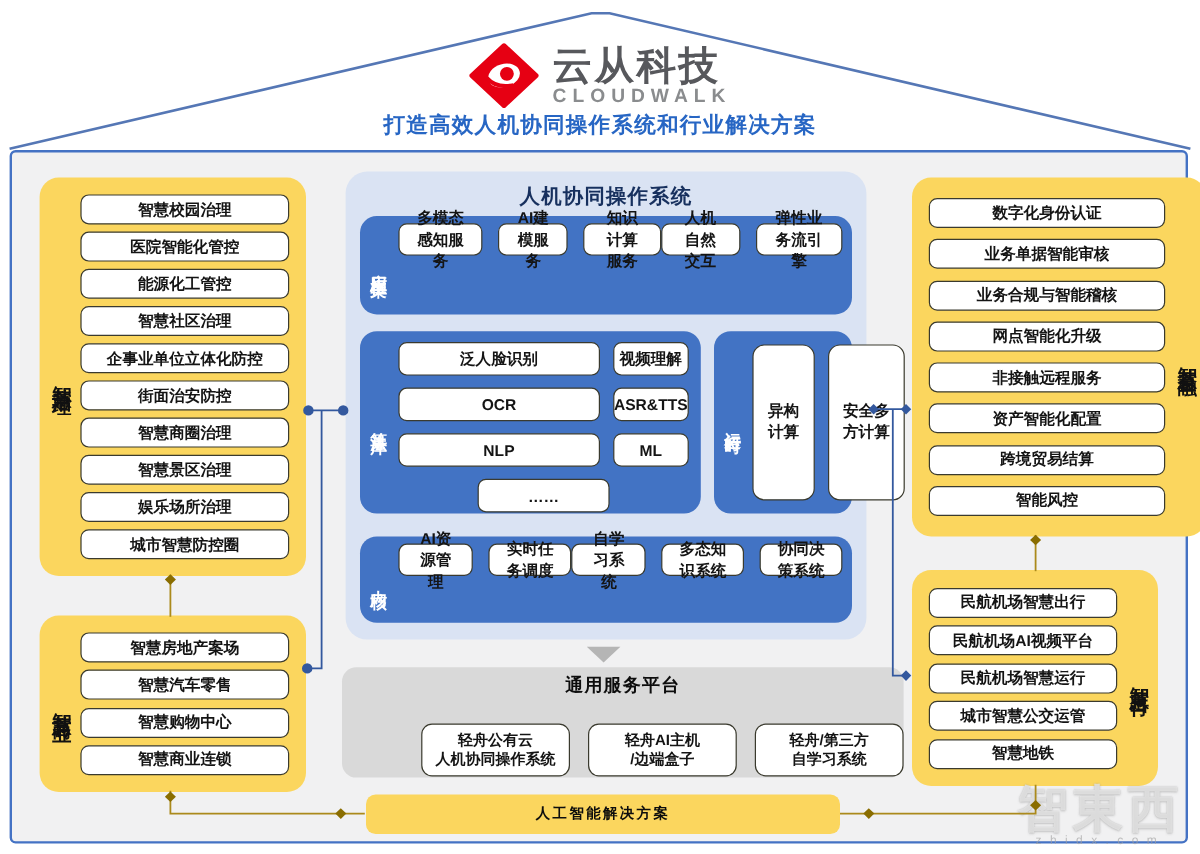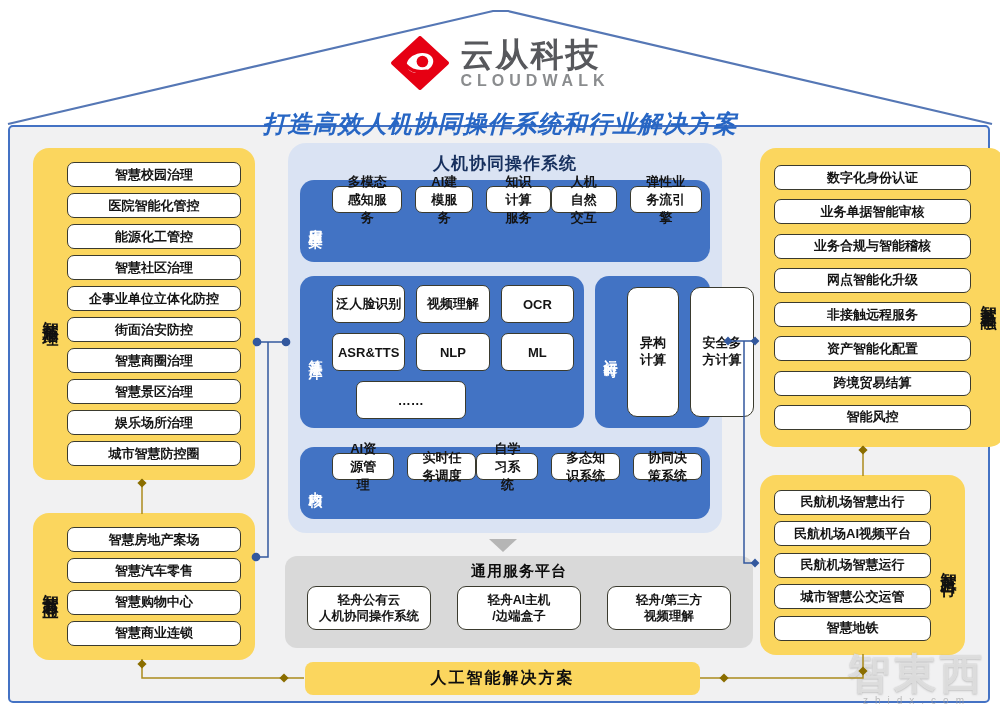--- a/index.html
+++ b/index.html
@@ -3,22 +3,22 @@
 <meta charset="utf-8">
 <style>
   html,body{margin:0;padding:0;background:#fff;}
   .stage{position:relative;width:1000px;height:712px;background:#fff;overflow:hidden;
          font-family:"Liberation Sans","DejaVu Sans",sans-serif;}
   
   .logo-row{position:absolute;top:36px;left:0;width:100%;display:flex;justify-content:center;align-items:center;gap:12px;}
   .brand-col{display:flex;flex-direction:column;line-height:1;}
   .brand-cn{font-size:33px;font-weight:800;color:#57585c;letter-spacing:2px;}
   .brand-en{font-size:16px;font-weight:700;color:#8a8c8e;letter-spacing:5px;margin-top:2px;}
-  .tagline{position:absolute;top:108px;left:0;width:100%;text-align:center;
-           font-size:24px;font-weight:bold;color:#2766c4;letter-spacing:1px;font-style:italic;}
+  .tagline{position:absolute;top:92px;left:0;width:100%;text-align:center;
+           font-size:18px;font-weight:bold;color:#2766c4;letter-spacing:1px;}
   
   .main-rect{position:absolute;left:8px;top:125px;width:978px;height:574px;
              background:#f1f1f2;border:2px solid #4472c4;border-radius:5px;}
   
   .ypanel{position:absolute;background:#fbd65e;border-radius:16px;display:flex;}
   .ypanel .v-label{writing-mode:vertical-rl;text-orientation:upright;display:flex;align-items:center;justify-content:center;
                    font-size:16px;font-weight:bold;color:#111;letter-spacing:3px;width:34px;}
   .ypanel .items{flex:1;display:flex;flex-direction:column;justify-content:space-evenly;padding:8px 0;}
   .ypanel.label-left .items{padding-right:14px;}
   .ypanel.label-right .items{padding-left:14px;}
@@ -35,39 +35,39 @@
                 background:#dae3f3;border-radius:18px;}
   .center-title{text-align:center;margin-top:9px;font-size:17px;font-weight:bold;color:#17305e;letter-spacing:1px;}
   .blue-box{position:absolute;background:#4273c4;border-radius:14px;display:flex;}
   .blue-label{writing-mode:vertical-rl;text-orientation:upright;display:flex;align-items:center;justify-content:center;
               width:32px;color:#fff;font-size:14px;font-weight:bold;letter-spacing:2px;}
   .bb-content{flex:1;display:flex;flex-direction:row;justify-content:space-evenly;padding:6px 8px 6px 0;}
   .row{display:flex;justify-content:center;gap:13px;}
   .wb-s{height:25px;padding:0 13px;}
   #appfw{left:12px;top:37px;width:410px;height:82px;}
   #algo{left:12px;top:133px;width:284px;height:152px;}
-  #algo .grid{flex:1;display:grid;grid-template-columns:1fr 1fr 1fr;gap:10px 11px;padding:9px 10px 9px 0;align-items:stretch;}
+  #algo .grid{flex:1;display:grid;grid-template-columns:1fr;gap:10px 11px;padding:9px 10px 9px 0;align-items:stretch;}
   #algo .grid .wb{height:auto;min-height:26px;}
   #algo .more{grid-column:1/3;justify-self:center;width:108px;min-height:22px;}
   #rt{left:307px;top:133px;width:115px;height:152px;}
   #rt .bb-content{gap:11px;justify-content:flex-start;padding:11px 11px 11px 0;}
   #rt .wb{height:auto;font-size:13px;}
   #rt .wb:nth-child(1){flex:0 0 50px;border-radius:10px;}
   #rt .wb:nth-child(2){flex:0 0 62px;border-radius:10px;}
   #kern{left:12px;top:304px;width:410px;height:72px;}
   
   .down-arrow{position:absolute;left:489px;top:539px;width:0;height:0;
               border-left:14px solid transparent;border-right:14px solid transparent;border-top:13px solid #b5b5b5;}
   .platform{position:absolute;left:285px;top:556px;width:468px;height:92px;background:#d9d9d9;border-radius:12px;}
   .platform-title{text-align:center;font-size:15px;font-weight:bold;color:#0d0d0d;margin-top:6px;letter-spacing:1px;}
-  .platform .row{margin-top:5px;gap:26px;}
+  .platform .row{margin-top:22px;gap:15px;justify-content:flex-end;}
   .platform .wb{height:42px;font-size:12.5px;border-radius:9px;padding:0 9px;min-width:104px;}
   
   .bottom-bar{position:absolute;left:305px;top:662px;width:395px;height:33px;background:#fbd65e;border-radius:8px;
-              display:flex;align-items:center;justify-content:center;font-size:16px;font-weight:bold;color:#0d0d0d;letter-spacing:2px;}
+              display:flex;align-items:center;justify-content:center;font-size:12px;font-weight:bold;color:#0d0d0d;letter-spacing:2px;}
   
   .overlay{position:absolute;left:0;top:0;width:1000px;height:712px;pointer-events:none;}
   
   .watermark{position:absolute;right:14px;bottom:6px;text-align:center;pointer-events:none;}
   .wm-cn{font-size:42px;font-weight:bold;color:rgba(255,255,255,0.55);
          text-shadow:0 0 1px rgba(170,170,170,0.8),0 1px 2px rgba(150,150,150,0.45);letter-spacing:4px;line-height:1;}
   .wm-en{font-size:10px;color:rgba(160,160,160,0.65);letter-spacing:7px;margin-top:0;}
 </style>
 </head>
 <body>
@@ -205,21 +205,21 @@
   <div class="down-arrow"></div>
 
   <div class="platform">
     <div class="platform-title">通用服务平台</div>
     <div class="row">
       <div class="wb pre">轻舟公有云
 人机协同操作系统</div>
       <div class="wb pre">轻舟AI主机
 /边端盒子</div>
       <div class="wb pre">轻舟/第三方
-视频理解</div>
+自学习系统</div>
     </div>
   </div>
 
   <div class="bottom-bar">人工智能解决方案</div>
 
   <svg class="overlay" style="z-index:4;">
 
     <g stroke="#33589e" stroke-width="1.5" fill="#33589e">
       <path d="M257,342 H286" fill="none"></path>
       <path d="M268,342 V557 H258" fill="none"></path>

